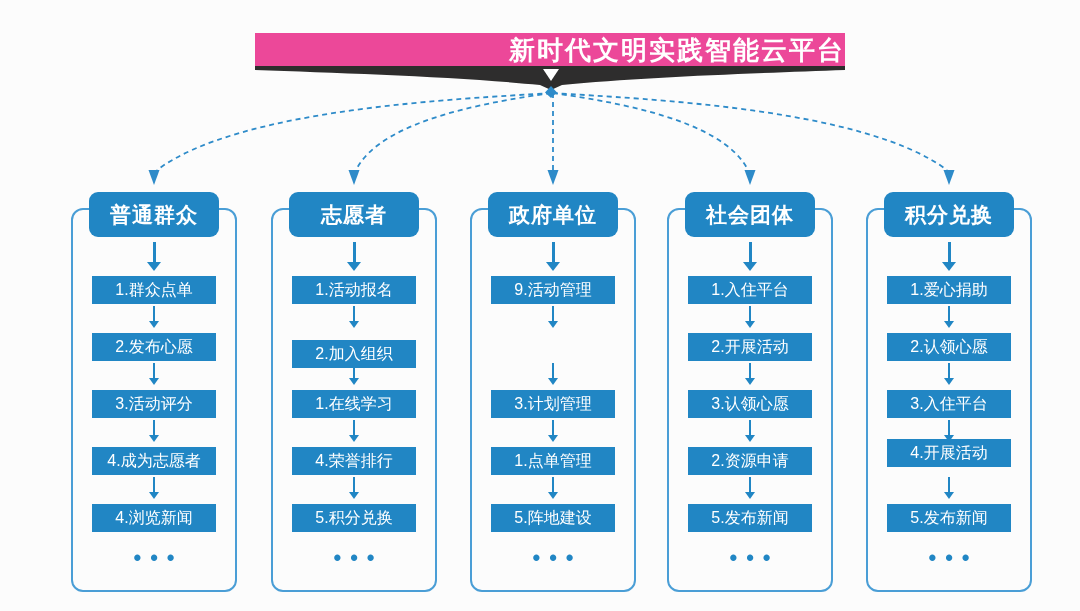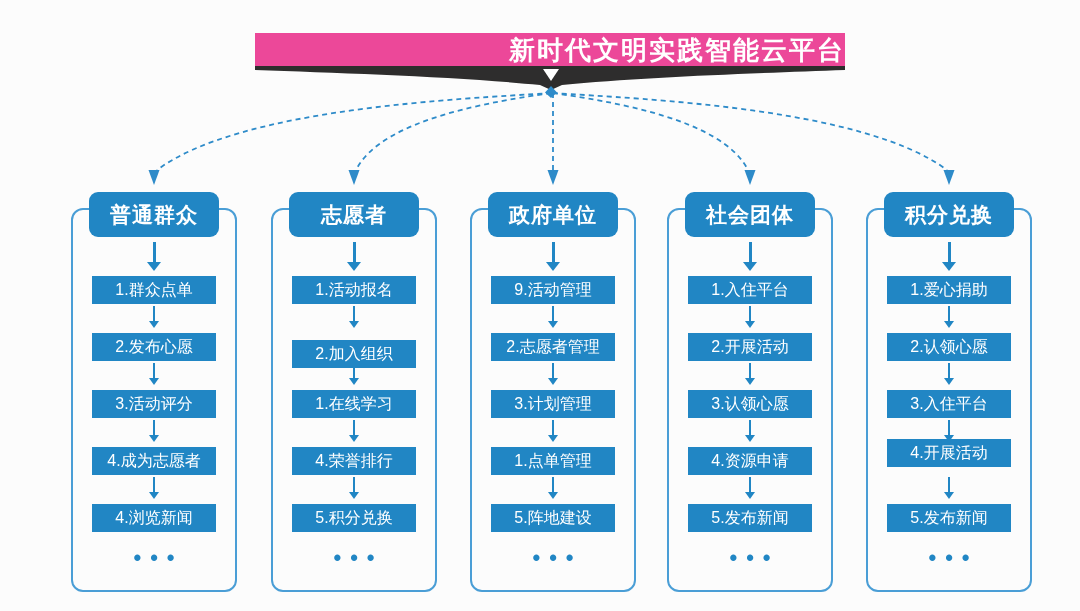--- a/index.html
+++ b/index.html
@@ -152,21 +152,20 @@
     <div class="col-header">政府单位</div>
     <div class="v-arrow big" style="top:50px">
         <i class="stem"></i>
         <i class="head"></i>
       </div>
     <div class="step" style="top:84px">9.活动管理</div>
     <div class="v-arrow" style="top:114px">
         <i class="stem"></i>
         <i class="head"></i>
       </div>
-    <div class="step" style="top:141px">2.志愿者管理</div>
     <div class="v-arrow" style="top:171px">
         <i class="stem"></i>
         <i class="head"></i>
       </div>
     <div class="step" style="top:198px">3.计划管理</div>
     <div class="v-arrow" style="top:228px">
         <i class="stem"></i>
         <i class="head"></i>
       </div>
     <div class="step" style="top:255px">1.点单管理</div>
@@ -193,21 +192,21 @@
     <div class="step" style="top:141px">2.开展活动</div>
     <div class="v-arrow" style="top:171px">
         <i class="stem"></i>
         <i class="head"></i>
       </div>
     <div class="step" style="top:198px">3.认领心愿</div>
     <div class="v-arrow" style="top:228px">
         <i class="stem"></i>
         <i class="head"></i>
       </div>
-    <div class="step" style="top:255px">4.资源申请</div>
+    <div class="step" style="top:255px">2.资源申请</div>
     <div class="v-arrow" style="top:285px">
         <i class="stem"></i>
         <i class="head"></i>
       </div>
     <div class="step" style="top:312px">5.发布新闻</div>
     <div class="dots">•••</div>
   </div>
 
   <div class="column" style="left:866px">
     <div class="outline"></div>

